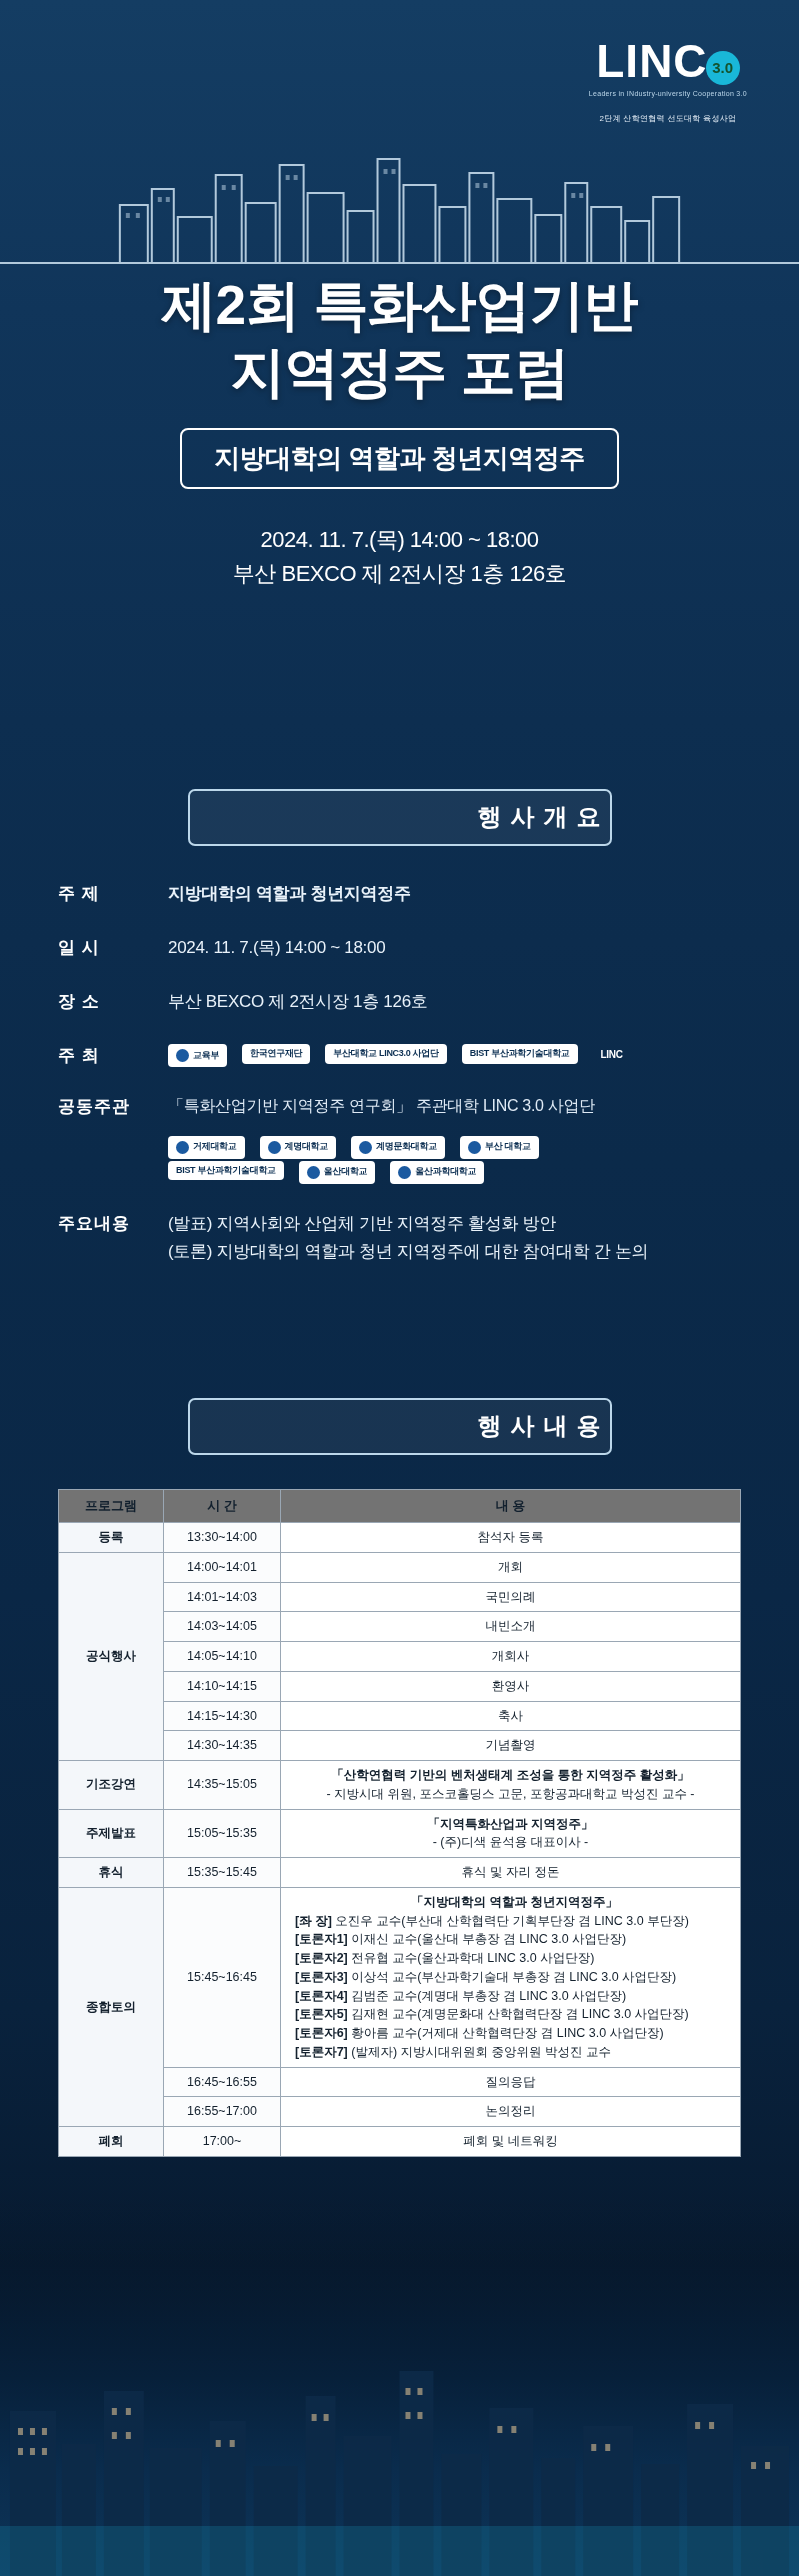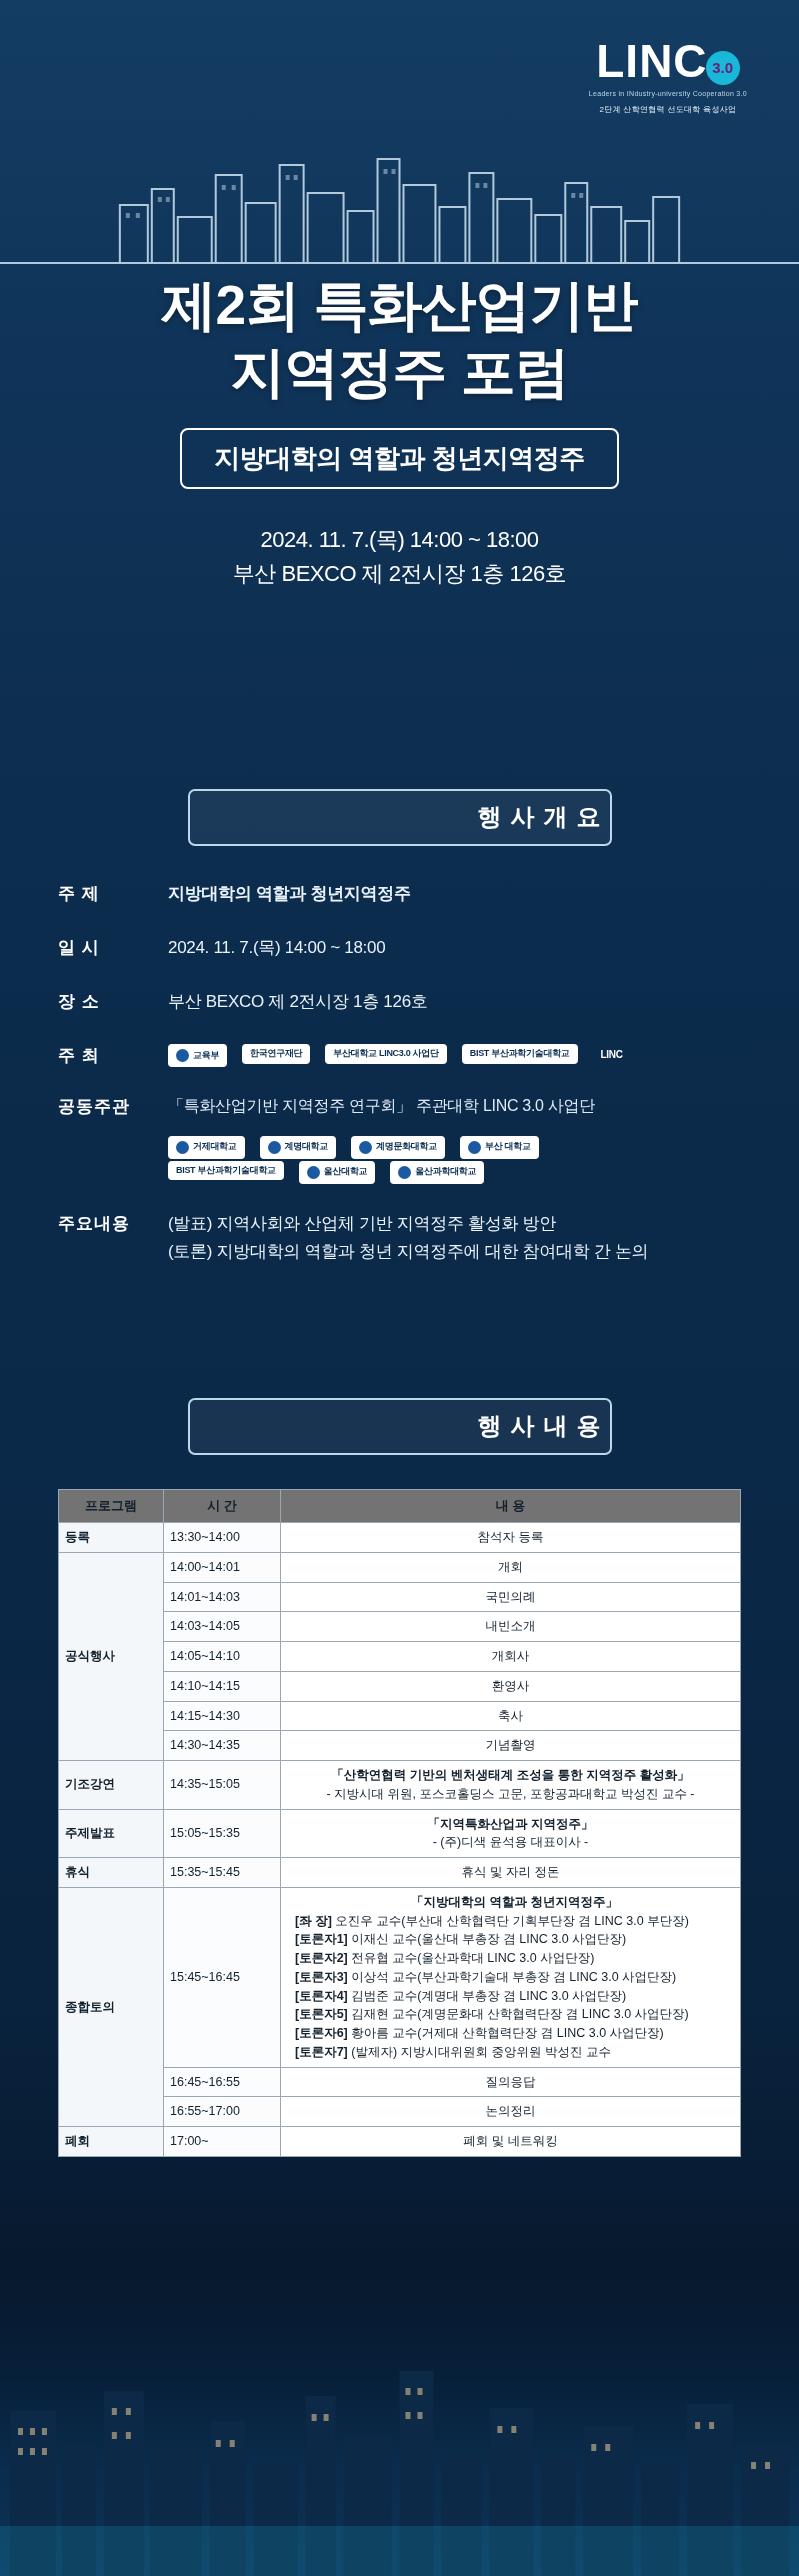--- a/index.html
+++ b/index.html
@@ -34,39 +34,39 @@
     color: #ffffff;
     line-height: 1;
     display: inline-block;
   }
   .linc-badge {
     display: inline-block;
     width: 34px;
     height: 34px;
     border-radius: 50%;
     background: #19b7d8;
-    color: #701a75;
+    color: #14532d;
     font-size: 15px;
     font-weight: bold;
     line-height: 34px;
     text-align: center;
     margin-left: -2px;
     vertical-align: 4px;
   }
   .linc-sub1 {
     font-size: 7px;
     color: #bcd7ea;
     letter-spacing: 0.3px;
     margin-top: 5px;
   }
   .linc-sub2 {
     font-size: 8px;
     color: #e4eef7;
     letter-spacing: 0.3px;
-    margin-top: 7px;
+    margin-top: 16px;
   }
 
   
   .skyline {
     position: absolute;
     top: 145px;
     left: 0;
     width: 799px;
     height: 120px;
     opacity: 0.85;
@@ -212,21 +212,21 @@
     background: #737373;
     border: 1px solid #9aa7b4;
     font-weight: bold;
     padding: 7px 4px;
     font-size: 13px;
     color: #12202e;
   }
   table.prog td {
     border: 1px solid #9aa7b4;
     padding: 5px 6px;
-    text-align: left;
+    text-align: center;
     vertical-align: middle;
     line-height: 1.5;
   }
   table.prog td.cat {
     font-weight: bold;
     background: #f4f7fa;
     width: 92px;
   }
   table.prog td.time {
     width: 104px;

